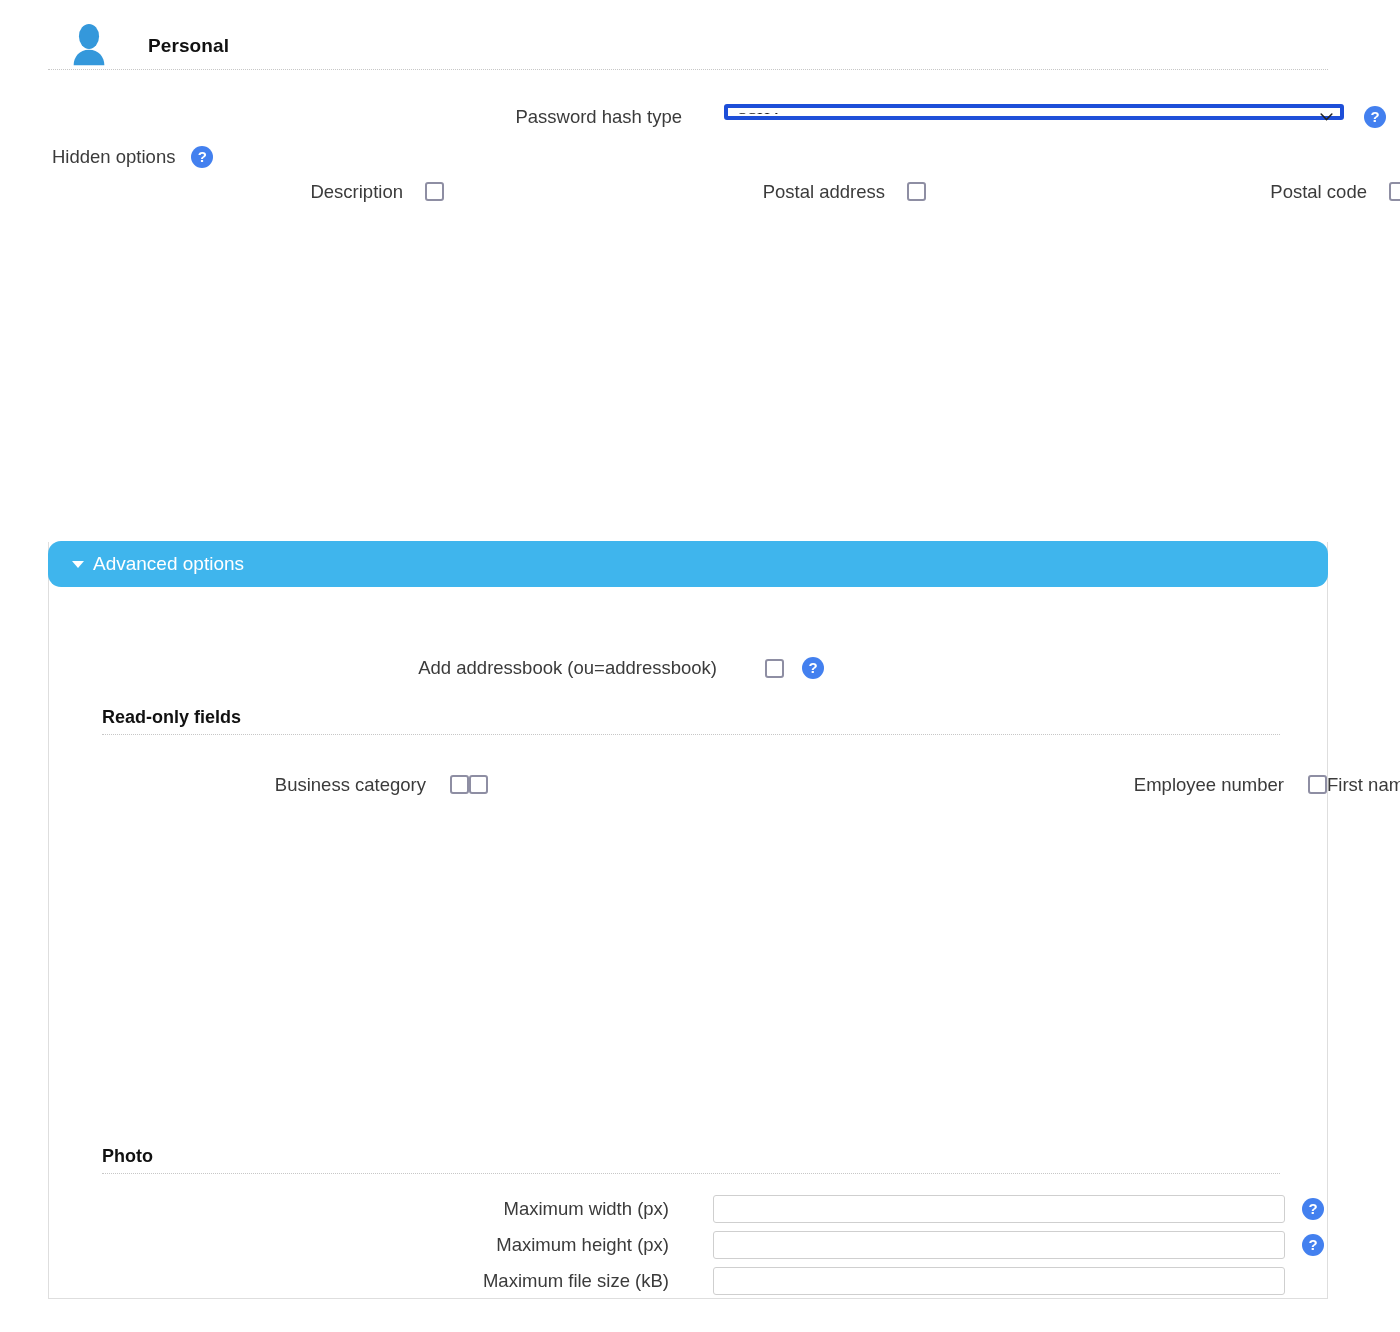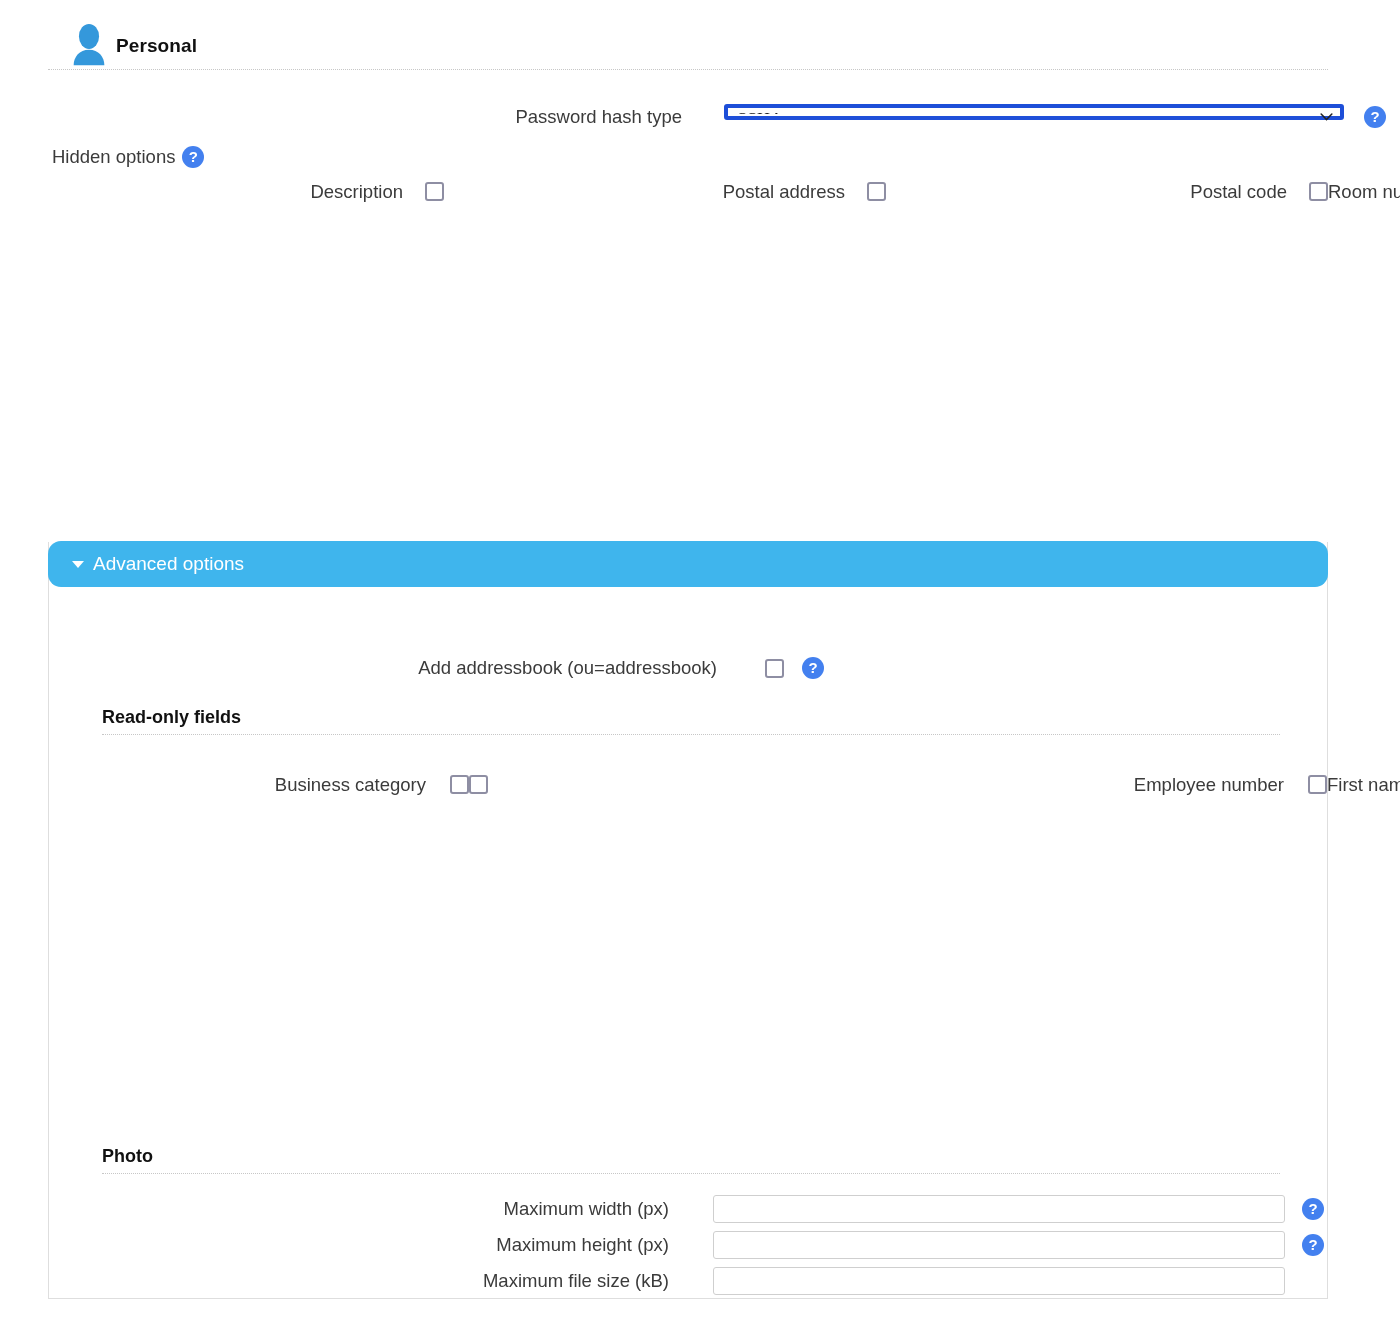--- a/index.html
+++ b/index.html
@@ -16,21 +16,21 @@
   .page { position: relative; width: 1400px; height: 1332px; overflow: hidden; }
 
   .section-head {
     position: absolute; left: 48px; top: 22px; width: 1280px; height: 48px;
     border-bottom: 1px dotted #c7c7c7;
     display: flex; align-items: center;
   }
   .person-icon { width: 46px; height: 46px; display:block; margin-left: 18px; }
   .section-head-title {
     font-size: 19px; font-weight: bold; color: #111111;
-    margin-left: 4px; letter-spacing: .1px;
+    margin-left: 36px; letter-spacing: .1px;
   }
 
   
   .row { display: flex; align-items: center; }
 
   .lbl {
     font-size: 18.5px; color: #3b3b3b; text-align: right;
     white-space: nowrap;
   }
 
@@ -62,33 +62,34 @@
   }
   .chev {
     position: absolute; right: 11px; top: 9px; width: 13px; height: 8px;
     pointer-events: none;
   }
   .hash-help { margin-left: 20px; }
 
   
   .hidden-opts-label {
     position: absolute; left: 52px; top: 146px;
-    display: flex; align-items: center; gap: 7px;
+    display: flex; align-items: center; gap: 16px;
     font-size: 18.5px; color: #3b3b3b;
   }
 
   .grid3 { position: absolute; display: grid; }
   .grid3 .cell { display: flex; align-items: center; }
   .grid3 .cell .lbl { flex: 1; padding-right: 22px; }
 
   #hidden-grid {
     left: 48px; top: 176px; width: 1280px;
     grid-template-columns: 396px 442px 442px;
     grid-auto-rows: 31.4px;
     grid-auto-flow: column;
+    gap: 40px;
   }
 
   
   .adv-panel {
     position: absolute; left: 48px; top: 542px; width: 1280px; height: 757px;
     border: 1px solid #dedede; border-top: none; background: #ffffff;
   }
   .adv-header {
     height: 46px; background: #3fb5ed; color: #ffffff;
     display: flex; align-items: center; padding-left: 24px;

